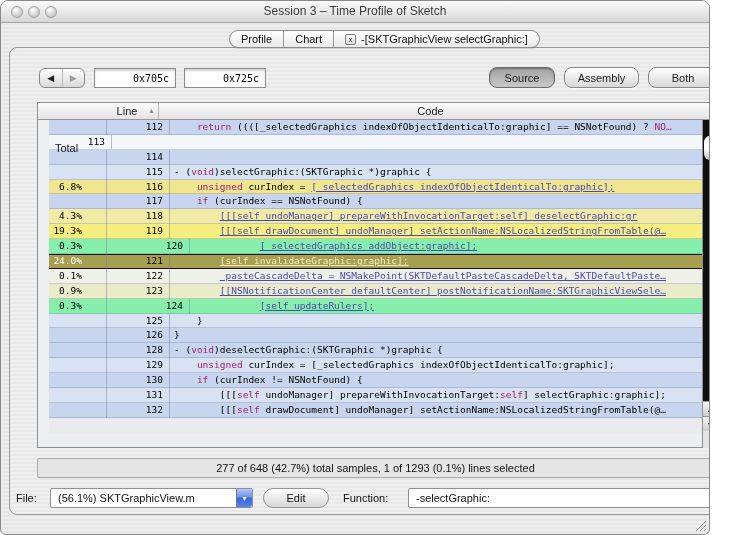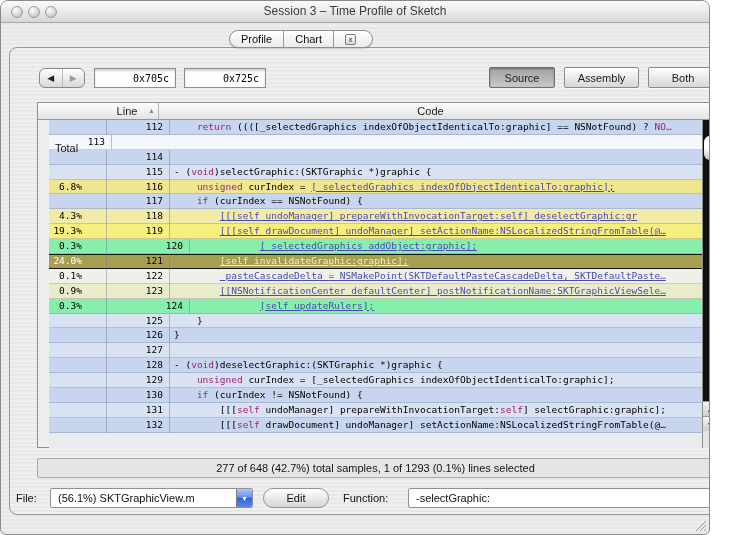--- a/index.html
+++ b/index.html
@@ -39,21 +39,21 @@
   .navctl { position:absolute; left:29px; top:20px; width:46px; height:20px;
     border:1px solid #888; border-radius:6px; background:linear-gradient(180deg,#fff,#d9d9d9);
     display:flex; }
   .navctl .half { flex:1; display:flex; align-items:center; justify-content:center; font-size:9px; }
   .navctl .half:first-child { border-right:1px solid #bbb; color:#222; }
   .navctl .half:last-child { color:#9a9a9a; }
   .addr { position:absolute; top:20px; height:20px; width:82px; border:1px solid #8d8d8d;
     background:#fff; font-family:"DejaVu Sans Mono", monospace; font-size:10px; text-align:right;
     padding:0 6px; box-shadow:inset 0 2px 2px rgba(0,0,0,.18); }
   .addr1 { left:84px; } .addr2 { left:174px; }
-  .viewbtn { position:absolute; top:19px; height:21px; border:1px solid #8a8a8a; border-radius:2px;
+  .viewbtn { position:absolute; top:19px; height:21px; border:1px solid #8a8a8a; border-radius:8px;
     background:linear-gradient(180deg,#ffffff,#d7d7d7); font-size:11px; color:#1c1c1c;
     display:flex; align-items:center; justify-content:center; box-shadow:0 1px 0 rgba(255,255,255,.7); }
   .viewbtn.active { background:linear-gradient(180deg,#a2a2a2,#c9c9c9); border-color:#6e6e6e;
     box-shadow:inset 0 1px 2px rgba(0,0,0,.35); }
   .vb1 { left:479px; width:66px; } .vb2 { left:554px; width:75px; } .vb3 { left:638px; width:70px; }
 
   
   .tableframe { position:absolute; left:27px; top:54px; width:681px; height:346px;
     border:1px solid #8f8f8f; background:#eceef0; }
   .thead { display:flex; height:17px; background:linear-gradient(180deg,#fdfdfd,#e3e3e3);
@@ -128,20 +128,21 @@
 
   <div class="tabpill">
     <div class="tabseg">
       <span>Profile</span>
     </div>
     <div class="tabseg">
       <span>Chart</span>
     </div>
     <div class="tabseg">
       <span class="closebox">x</span>
+      <span>-[SKTGraphicView selectGraphic:]</span>
     </div>
   </div>
 
   <div class="contentbox">
 
     <div class="navctl">
       <div class="half">◀</div>
       <div class="half">▶</div>
     </div>
     <input class="addr addr1" value="0x705c" style="">
@@ -230,25 +231,20 @@
               </div>
               <div class="trow bg-blue2">
                 <div class="cell cell-total"></div>
                 <div class="cell cell-line">125</div>
                 <div class="cell cell-code"><span class="seg-p">    }</span></div>
               </div>
               <div class="trow bg-blue">
                 <div class="cell cell-total"></div>
                 <div class="cell cell-line">126</div>
                 <div class="cell cell-code"><span class="seg-p">}</span></div>
-              </div>
-              <div class="trow bg-blue2">
-                <div class="cell cell-total"></div>
-                <div class="cell cell-line">127</div>
-                <div class="cell cell-code"></div>
               </div>
               <div class="trow bg-blue">
                 <div class="cell cell-total"></div>
                 <div class="cell cell-line">128</div>
                 <div class="cell cell-code"><span class="seg-p">- (</span><span class="seg-k">void</span><span class="seg-p">)deselectGraphic:(SKTGraphic *)graphic {</span></div>
               </div>
               <div class="trow bg-blue2">
                 <div class="cell cell-total"></div>
                 <div class="cell cell-line">129</div>
                 <div class="cell cell-code"><span class="seg-p">    </span><span class="seg-k">unsigned</span><span class="seg-p"> curIndex = [_selectedGraphics indexOfObjectIdenticalTo:graphic];</span></div>

